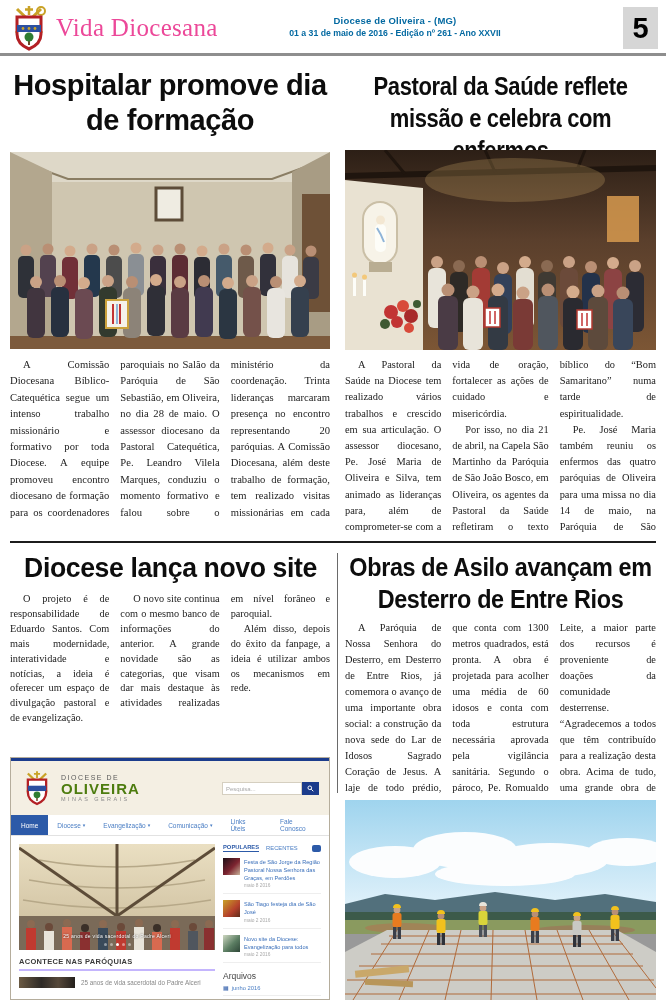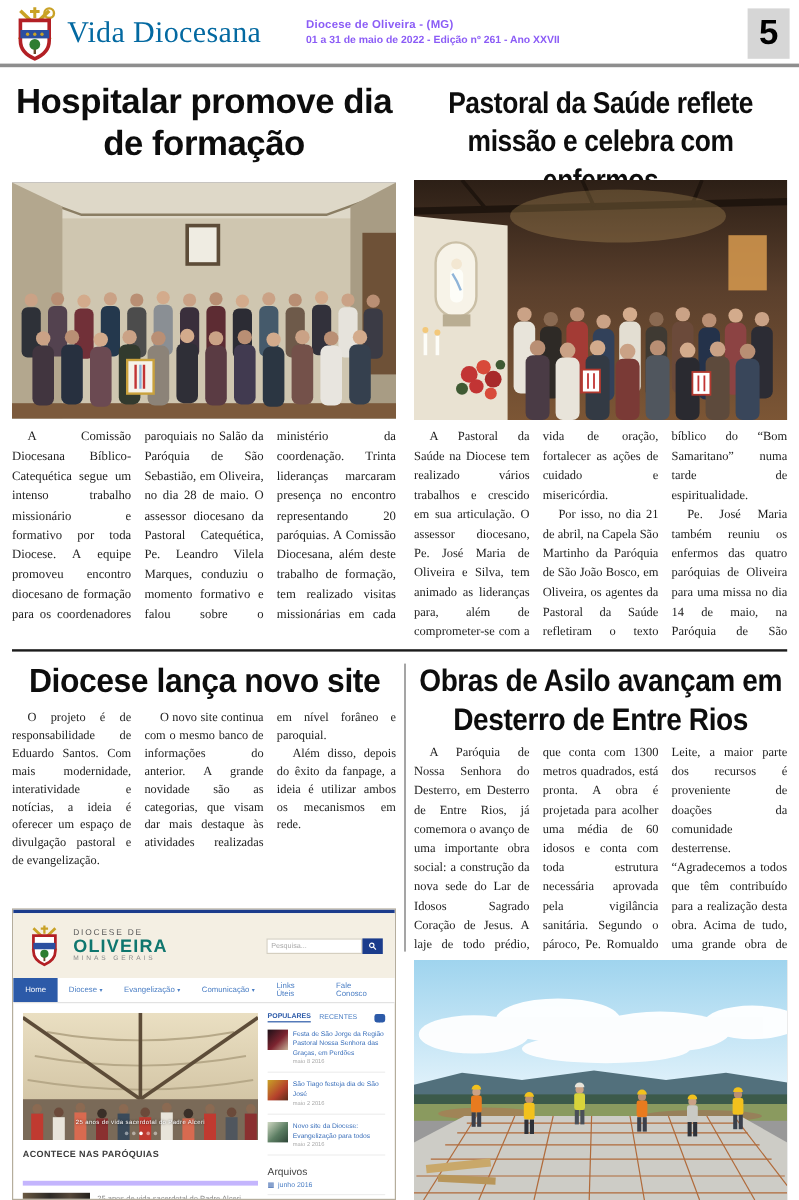--- a/index.html
+++ b/index.html
@@ -2,22 +2,22 @@
 <html lang="pt-BR"><head>
 <meta charset="utf-8">
 <style>
   * { margin:0; padding:0; box-sizing:border-box; }
   html,body { background:#ffffff; }
   body { width:666px; height:1000px; font-family:"Liberation Serif",serif; color:#1a1a1a; }
   .page { position:relative; width:666px; height:1000px; overflow:hidden; background:#fff; }
 
   
   .crest { position:absolute; left:8px; top:5px; }
-  .masthead-title { position:absolute; left:56px; top:14px; font-size:25px; letter-spacing:.3px; color:#0369a1; font-family:"Liberation Serif",serif; }
-  .issue-block { position:absolute; left:255px; top:15px; width:280px; font-family:"Liberation Sans",sans-serif; font-weight:bold; color:#8b5cf6; }
+  .masthead-title { position:absolute; left:56px; top:14px; font-size:25px; letter-spacing:.3px; color:#ec4899; font-family:"Liberation Serif",serif; }
+  .issue-block { position:absolute; left:255px; top:15px; width:280px; text-align:center; font-family:"Liberation Sans",sans-serif; font-weight:bold; color:#0369a1; }
   .issue-line1 { font-size:9.5px; letter-spacing:.2px; }
   .issue-line2 { font-size:8.7px; margin-top:2px; }
   .page-num { position:absolute; right:8px; top:7px; width:35px; height:42px; background:#d6d6d6;
               font-family:"Liberation Sans",sans-serif; font-weight:bold; font-size:29px;
               display:flex; align-items:center; justify-content:center; color:#000; }
   .head-rule { position:absolute; left:0; right:0; top:53px; height:3px; background:#8e8e8e; }
 
   
   .headline { position:absolute; font-family:"Liberation Sans",sans-serif; font-weight:bold; color:#0d0d0d;
               text-align:center; letter-spacing:-0.4px; }
@@ -44,42 +44,42 @@
   #photo-cat   { left:10px;  top:152px; width:320px; height:197px; }
   #photo-saude { left:345px; top:150px; width:311px; height:200px; }
   #photo-obras { left:345px; top:800px; width:311px; height:200px; }
 
   
   .site-shot { position:absolute; left:10px; top:757px; width:320px; height:243px; overflow:hidden;
                background:#fff; border:1px solid #b5ad9c; font-family:"Liberation Sans",sans-serif; }
   .ss-topbar { height:3px; background:#1b3c8c; }
   .ss-header { height:54px; background:#f4efe3; display:flex; align-items:center; padding:0 10px; gap:8px; }
   .ss-logo-l1 { font-size:7px; letter-spacing:1.5px; color:#5a5a5a; }
-  .ss-logo-l2 { font-size:15px; font-weight:bold; letter-spacing:1px; color:#0f766e; line-height:15px; }
+  .ss-logo-l2 { font-size:15px; font-weight:bold; letter-spacing:1px; color:#4d7c0f; line-height:15px; }
   .ss-logo-l3 { font-size:5.5px; letter-spacing:2.4px; color:#8a8a8a; }
   .ss-search { margin-left:auto; display:flex; align-items:center; }
   .ss-search-input { width:80px; height:13px; background:#fff; border:1px solid #d5cfc0; font-size:6px;
                      color:#aaa; padding:0 3px; line-height:12px; }
   .ss-search-btn { width:17px; height:13px; background:#1b3c8c; color:#fff; display:flex; align-items:center;
                    justify-content:center; }
   .ss-nav { height:21px; background:#fff; border-bottom:1px solid #e2e2e2; display:flex; align-items:stretch;
             font-size:6.5px; color:#4a7ec4; }
   .ss-nav-home { background:#2c5aa8; color:#fff; padding:0 10px; display:flex; align-items:center; }
   .ss-nav-item { padding:0 9px; display:flex; align-items:center; gap:2px; }
   .ss-caret { font-size:5px; }
   .ss-content { padding:8px 8px 0 8px; display:flex; gap:8px; }
   .ss-main { width:196px; flex-shrink:0; }
   .ss-slider { position:relative; width:196px; height:106px; overflow:hidden; }
   .ss-caption { position:absolute; left:0; right:0; bottom:11px; text-align:center; color:#fff; font-size:5px;
                 letter-spacing:.3px; text-shadow:0 0 2px rgba(0,0,0,.8); }
   .ss-dots { position:absolute; left:0; right:0; bottom:4px; display:flex; justify-content:center; gap:3px; }
   .ss-dot { width:3px; height:3px; border-radius:50%; background:rgba(255,255,255,.45); }
   .ss-dot.active { background:#fff; }
   .ss-acontece-h { margin-top:7px; font-size:7.5px; font-weight:bold; color:#3a3a3a; letter-spacing:.3px;
-                   border-bottom:4px solid #c4b5fd; padding-bottom:18px; }
+                   border-bottom:2px solid #c4b5fd; padding-bottom:3px; }
   .ss-news { display:flex; gap:6px; margin-top:6px; align-items:center; }
   .ss-news-thumb { width:56px; height:11px; flex-shrink:0;
                    background:linear-gradient(90deg,#6b5a43,#2e2a26 40%,#56483a 70%,#24201c); }
   .ss-news-title { font-size:6.3px; color:#888; }
   .ss-side { flex:1; min-width:0; }
   .ss-tabs { display:flex; align-items:center; gap:7px; font-size:5.8px; }
   .ss-tab-a { color:#2c5aa8; font-weight:bold; border-bottom:1.5px solid #2c5aa8; padding-bottom:1px; }
   .ss-tab-b { color:#4a7ec4; }
   .ss-comment-icon { margin-left:auto; width:9px; height:7px; background:#2c5aa8; border-radius:2px; position:relative; }
   .ss-comment-icon::after { content:""; position:absolute; left:2px; bottom:-2px; border:2px solid transparent;
@@ -112,21 +112,21 @@
       <circle cx="15" cy="23.5" r="1.4" fill="#c9a227"></circle>
         <circle cx="21" cy="23.5" r="1.4" fill="#c9a227"></circle>
         <circle cx="27" cy="23.5" r="1.4" fill="#c9a227"></circle>
       <rect x="20" y="33" width="2" height="7" fill="#6b4a2a"></rect>
       <circle cx="21" cy="32" r="4.5" fill="#2e7d32"></circle>
     </svg>
   </div>
   <div class="masthead-title">Vida Diocesana</div>
   <div class="issue-block">
     <div class="issue-line1">Diocese  de  Oliveira  -  (MG)</div>
-    <div class="issue-line2">01 a 31 de maio de 2022 - Edição nº 261 -  Ano XXVII</div>
+    <div class="issue-line2">01 a 31 de maio de 2016 - Edição nº 261 -  Ano XXVII</div>
   </div>
   <div class="page-num">5</div>
   <div class="head-rule"></div>
 
   <h1 class="headline" id="hl-cat">Hospitalar promove dia de formação</h1>
   <h1 class="headline" id="hl-saude">Pastoral da Saúde reflete missão e celebra com enfermos</h1>
   <h1 class="headline" id="hl-site">Diocese lança novo site</h1>
   <h1 class="headline" id="hl-asilo">Obras de Asilo avançam em Desterro de Entre Rios</h1>
 
   <div class="photo" id="photo-cat">

